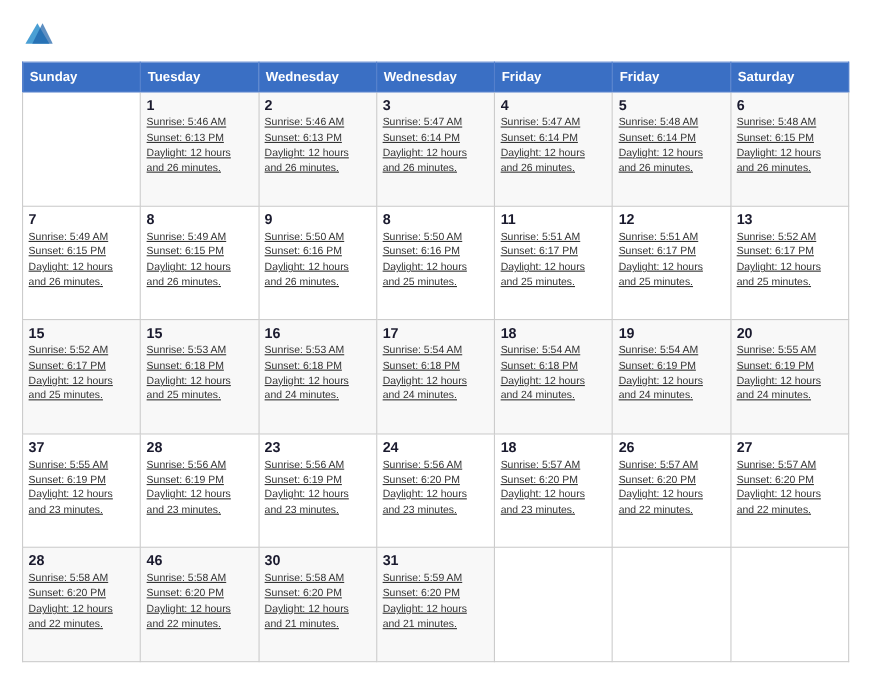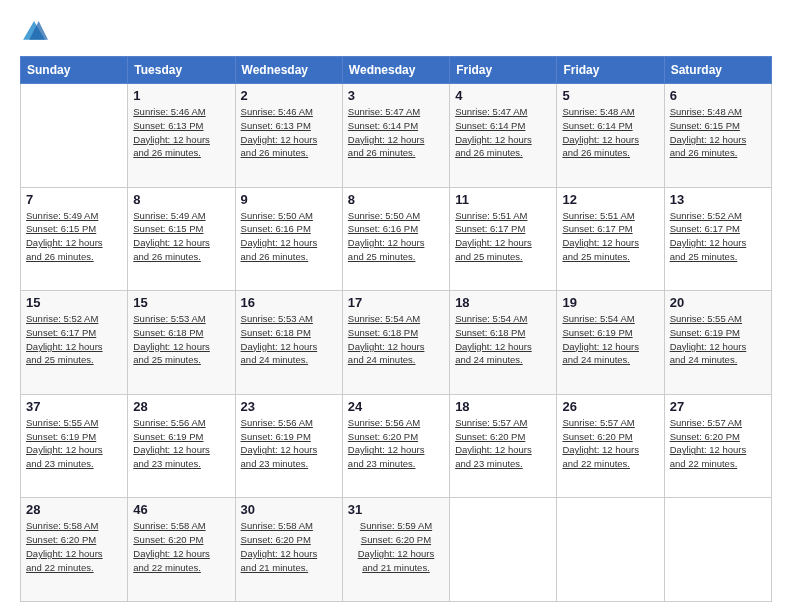--- a/index.html
+++ b/index.html
@@ -347,21 +347,21 @@
           </td>
           <td>
             <span class="day-number">30</span>
             <div class="day-info" style="white-space: pre-line;">Sunrise: 5:58 AM
 Sunset: 6:20 PM
 Daylight: 12 hours
 and 21 minutes.</div>
           </td>
           <td>
             <span class="day-number">31</span>
-            <div class="day-info" style="white-space: pre-line; text-align: center;">Sunrise: 5:59 AM
+            <div class="day-info" style="white-space: pre-line;">Sunrise: 5:59 AM
 Sunset: 6:20 PM
 Daylight: 12 hours
 and 21 minutes.</div>
           </td>
           <td class="empty-cell"></td>
           <td class="empty-cell"></td>
           <td class="empty-cell"></td>
         </tr>
       </tbody>
   </table>

